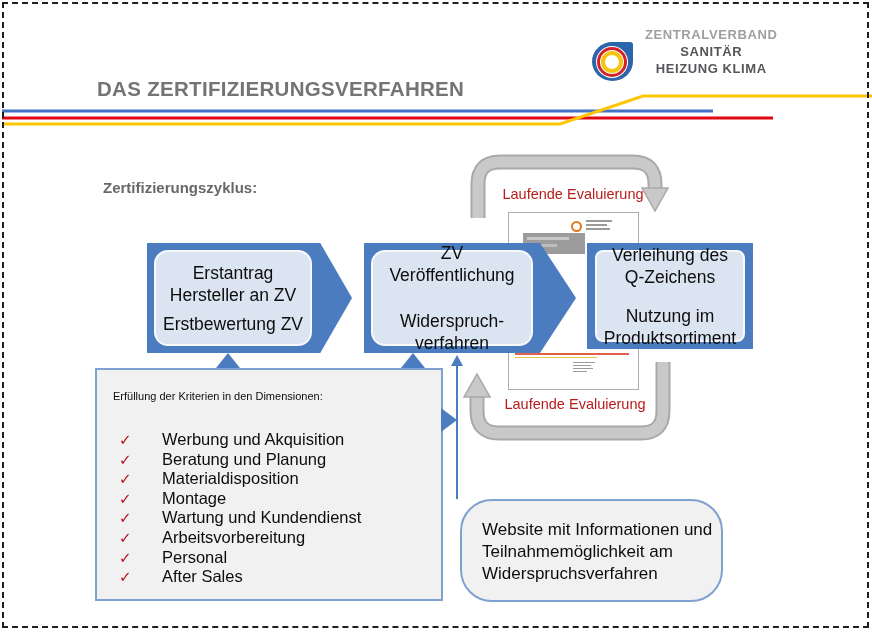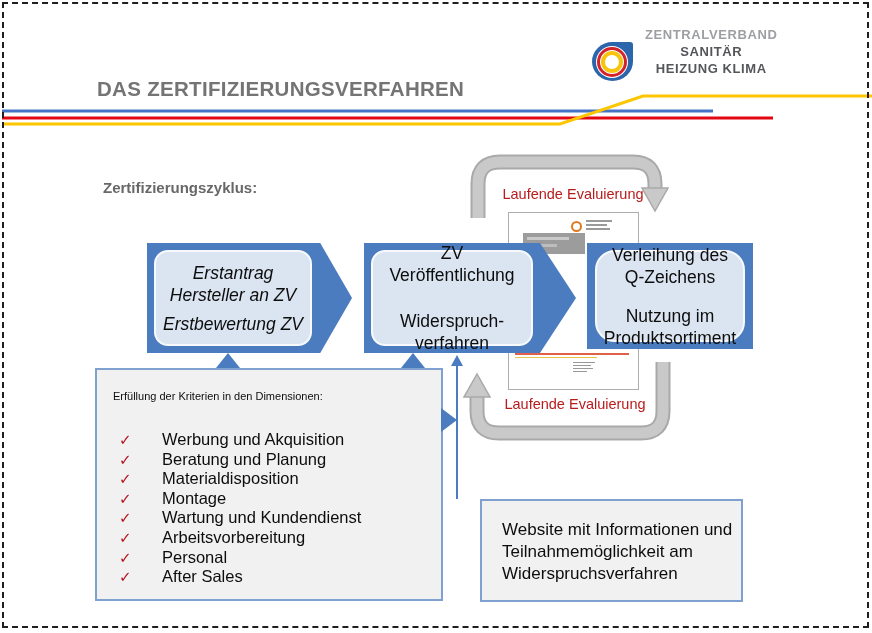--- a/index.html
+++ b/index.html
@@ -38,41 +38,41 @@
   .cert-line1{position:absolute;left:14px;top:50px;width:28px;height:2px;background:#c6c6c6;}
   .cert-line2{position:absolute;left:14px;top:57px;width:20px;height:2px;background:#d0d0d0;}
   .cert-redline{position:absolute;left:6px;top:140px;width:114px;height:2px;background:#e0604a;}
   .cert-yellowline{position:absolute;left:6px;top:144px;width:82px;height:1px;background:#e8c34a;}
   .cert-ft1{position:absolute;left:64px;top:149px;width:22px;height:1px;background:#9a9a9a;}
   .cert-ft2{position:absolute;left:64px;top:152px;width:18px;height:1px;background:#9a9a9a;}
   .cert-ft3{position:absolute;left:64px;top:155px;width:20px;height:1px;background:#9a9a9a;}
   .cert-ft4{position:absolute;left:64px;top:158px;width:14px;height:1px;background:#9a9a9a;}
   
   .step{z-index:3;background:#4a7cbf;}
-  #step1{left:147px;top:243px;width:205px;height:110px;clip-path:polygon(0 0,84.5% 0,100% 50%,84.5% 100%,0 100%);font-style:italic;}
+  #step1{left:147px;top:243px;width:205px;height:110px;clip-path:polygon(0 0,84.5% 0,100% 50%,84.5% 100%,0 100%);}
   #step2{left:364px;top:243px;width:212px;height:110px;clip-path:polygon(0 0,83% 0,100% 50%,83% 100%,0 100%);}
   #step3{left:587px;top:243px;width:166px;height:106px;}
   .step-inner{position:absolute;background:#dbe5f2;border:2px solid #f7f9fd;border-radius:14px;
     display:flex;flex-direction:column;align-items:center;justify-content:center;
     font-size:17.5px;line-height:22px;color:#0d0d0d;text-align:center;}
   #step1 .step-inner{left:7px;top:7px;width:154px;height:92px;}
   #step2 .step-inner{left:7px;top:7px;width:158px;height:92px;}
-  #step3 .step-inner{left:8px;top:7px;width:146px;height:88px;border-radius:20px;}
+  #step3 .step-inner{left:8px;top:7px;width:146px;height:88px;border-radius:8px;}
   #step1 .p2{margin-top:7px;}
   #step2 .p2{margin-top:24px;}
   #step3 .p2{margin-top:17px;}
   
   .panel{background:#f1f1f1;border:2px solid #7fa1cf;z-index:2;}
   #criteria-box{left:95px;top:368px;width:344px;height:229px;}
   #criteria-heading{position:absolute;left:16px;top:20px;font-size:11px;color:#0d0d0d;}
   #criteria-list{position:absolute;left:0;top:60px;width:100%;}
   .crit-row{display:flex;align-items:baseline;line-height:19.6px;font-size:16.5px;color:#0d0d0d;}
   .check{color:#b5121b;width:16px;margin-left:22px;font-size:15px;}
   .crit-label{margin-left:27px;}
-  #website-box{left:480px;top:499px;width:259px;height:99px;}
+  #website-box{left:460px;top:499px;width:259px;height:99px;border-radius:32px;}
   #website-text{position:absolute;left:20px;top:18px;font-size:17px;line-height:22px;color:#0d0d0d;}
   
   .tri-up{width:0;height:0;border-left:12px solid transparent;border-right:12px solid transparent;border-bottom:15px solid #4a7cbf;z-index:4;}
   #tri-up-1{left:216px;top:353px;}
   #tri-up-2{left:401px;top:353px;}
   #tri-right{left:441px;top:408px;width:0;height:0;border-top:12px solid transparent;border-bottom:12px solid transparent;border-left:16px solid #4a7cbf;z-index:4;}
   #stem{left:456px;top:365px;width:2px;height:134px;background:#4a7cbf;z-index:4;}
   #stem-head{left:451px;top:355px;width:0;height:0;border-left:6px solid transparent;border-right:6px solid transparent;border-bottom:11px solid #4a7cbf;z-index:4;}
   svg{position:absolute;overflow:visible;}
   #rules-svg{left:0;top:92px;z-index:2;}

